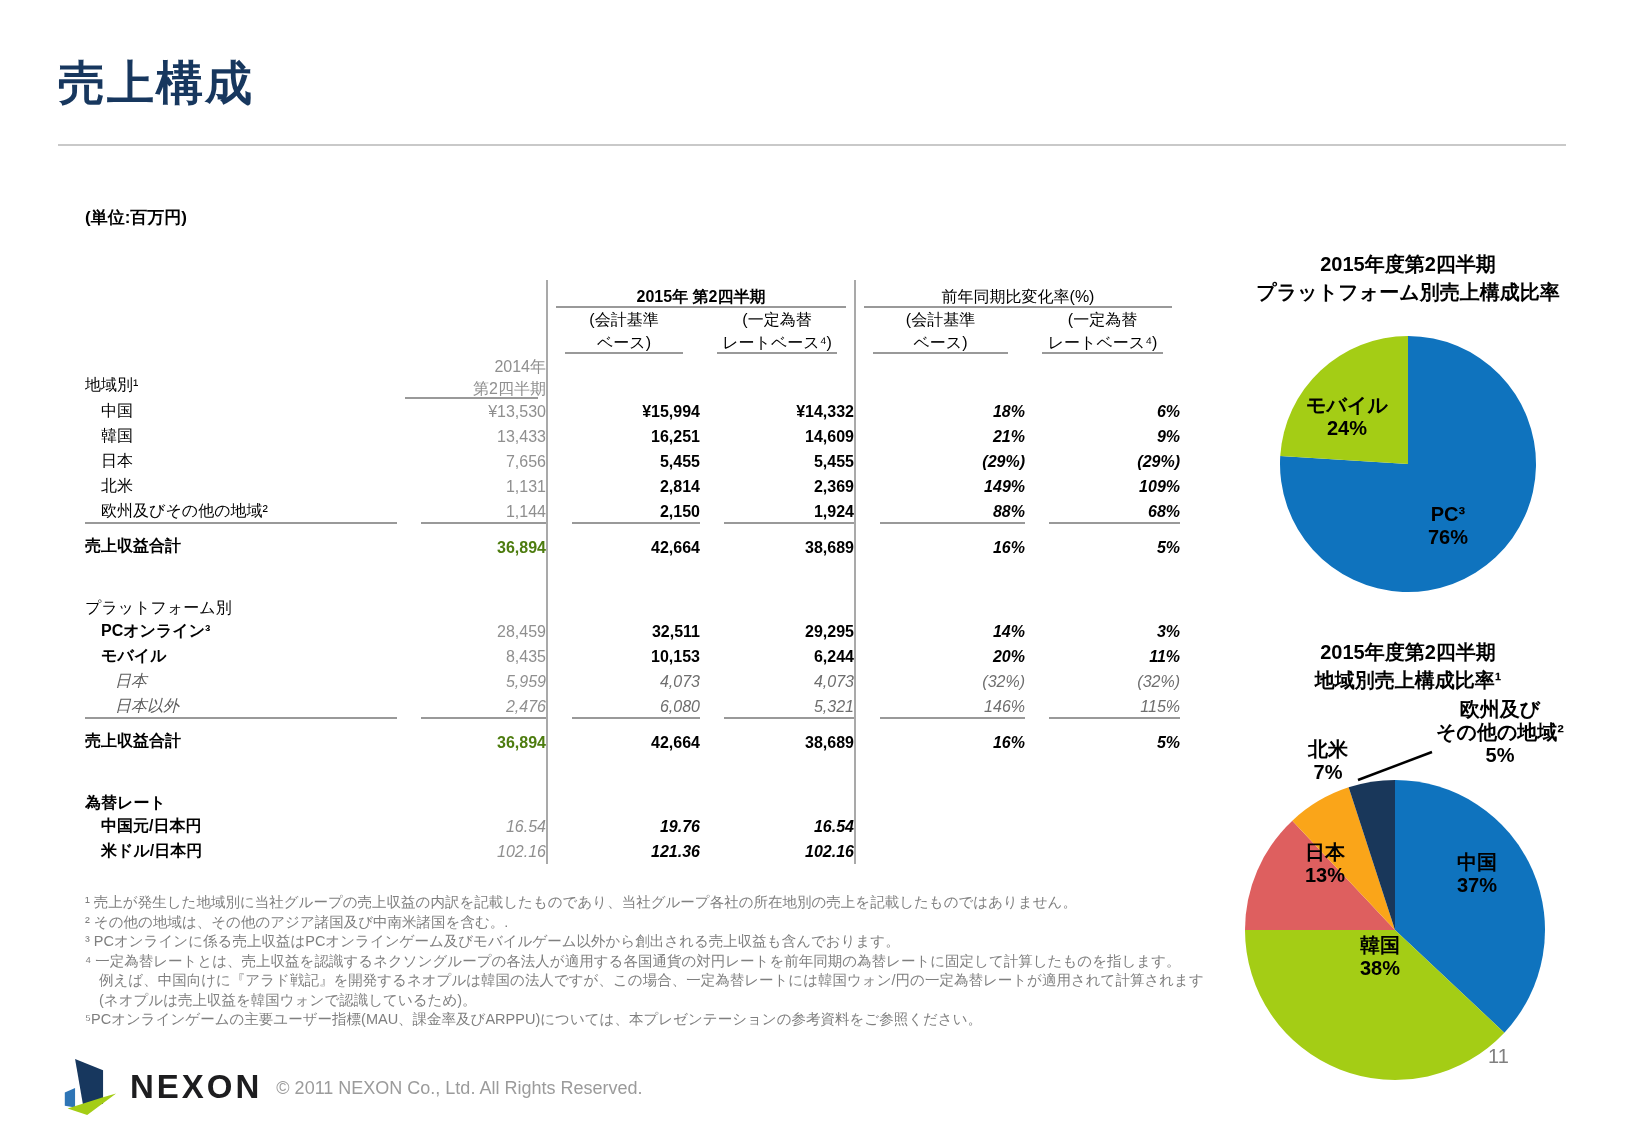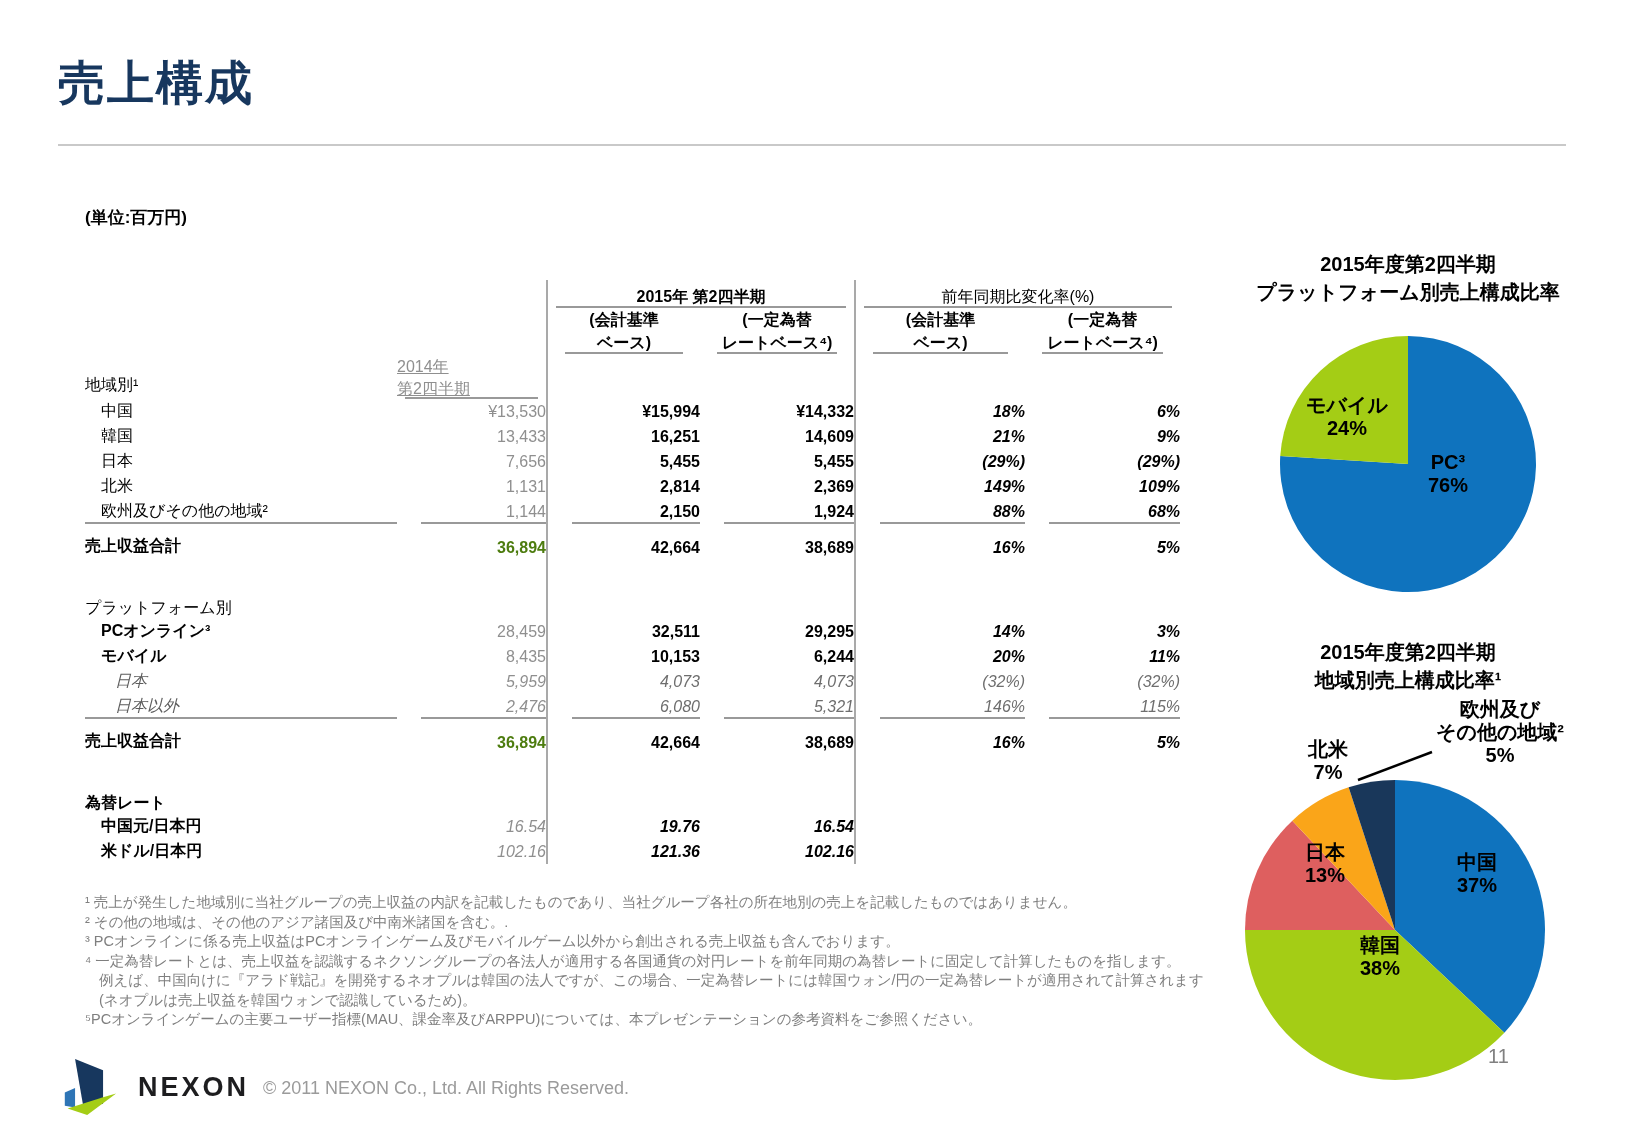--- a/index.html
+++ b/index.html
@@ -28,24 +28,24 @@
   table.rev td { height:25px; padding:0; overflow:hidden; }
   td.lab { text-align:left; }
   td.y14 { text-align:right; padding-right:18px; color:#8f8f8f; }
   td.ca, td.cb, td.cc, td.cd { text-align:right; padding-right:2px; }
   td.ca { border-left:2px solid #a9a9a9; }
   td.cc { border-left:2px solid #a9a9a9; }
 
   tr.ghr td { height:28px; }
   td.gh { text-align:center; vertical-align:bottom; padding-bottom:4px; }
   td.gh.b { font-weight:bold; }
-  tr.shr td { height:40px;font-weight:bold; }
+  tr.shr td { height:40px; }
   td.sh { text-align:center; vertical-align:bottom; padding-bottom:6px; line-height:1.45; }
   tr.hd14 td { height:42px; vertical-align:bottom; }
-  td.h14 { text-align:left; color:#8f8f8f; line-height:1.35; padding-bottom:3px;text-decoration:underline; }
+  td.h14 { text-align:right; color:#8f8f8f; line-height:1.35; padding-bottom:3px; }
   tr.hd14 td.lab { padding-bottom:3px; }
 
   .ind1 { padding-left:16px !important; }
   .ind2 { padding-left:30px !important; font-style:italic; }
 
   tr.rdata td.ca, tr.rdata td.cb { font-weight:bold; }
   tr.rdata td.cc, tr.rdata td.cd { font-weight:bold; font-style:italic; }
   tr.sub td.lab { color:#5d5d5d; }
   tr.sub td.y14 { font-style:italic; }
   tr.sub td.ca, tr.sub td.cb, tr.sub td.cc, tr.sub td.cd {
@@ -70,21 +70,21 @@
 
   
   .pie-title { position:absolute; width:400px; text-align:center; font-size:20px; font-weight:bold; line-height:1.4; }
   .pie-label { position:absolute; text-align:center; font-size:20px; font-weight:bold; line-height:1.15; }
   svg.pie { position:absolute; overflow:visible; }
 
   
   .footnotes { position:absolute; left:85px; top:893px; width:1165px; color:#7f7f7f; font-size:14.5px; line-height:19.5px; }
   .fn { padding-left:14px; text-indent:-14px; }
   .logo-row { position:absolute; left:62px; top:1058px; display:flex; align-items:center; }
-  .logo-word { font-size:27px; font-weight:bold; letter-spacing:3px; color:#1d1d1f; margin-left:20px; }
+  .logo-word { font-size:33px; font-weight:bold; letter-spacing:3px; color:#1d1d1f; margin-left:12px; }
   .copyright { font-size:18px; color:#9b9b9b; margin-left:14px; padding-top:2px; }
   .page-num { position:absolute; left:1488px; top:1045px; font-size:20px; color:#808080; }
 </style>
 </head>
 <body>
 
 <div class="slide">
 
   <div class="slide-title">売上構成</div>
   <div class="title-rule"></div>
@@ -274,21 +274,21 @@
   </div>
 
   <div class="pie-title pre" style="left:1208px; top:250px;">2015年度第2四半期
 プラットフォーム別売上構成比率</div>
   <svg class="pie" width="260" height="260" style="left:1278px; top:334px;">
       <path d="M130,130 L130.00,2.00 A128,128 0 1 1 2.25,121.96 Z" fill="#0F73BE"></path>
       <path d="M130,130 L2.25,121.96 A128,128 0 0 1 130.00,2.00 Z" fill="#A4CD15"></path>
     </svg>
   <div class="pie-label pre" style="left:1287px; top:394px; width:120px;">モバイル
 24%</div>
-  <div class="pie-label pre" style="left:1398px; top:451px; width:100px;">PC³
+  <div class="pie-label pre" style="left:1398px; top:503px; width:100px;">PC³
 76%</div>
 
   <div class="pie-title pre" style="left:1208px; top:638px;">2015年度第2四半期
 地域別売上構成比率¹</div>
   <svg class="pie" width="300" height="300" style="left:1245px; top:780px;">
       <path d="M150,150 L150.00,0.00 A150,150 0 0 1 259.35,252.68 Z" fill="#0F73BE"></path>
       <path d="M150,150 L259.35,252.68 A150,150 0 0 1 0.00,150.00 Z" fill="#A4CD15"></path>
       <path d="M150,150 L0.00,150.00 A150,150 0 0 1 47.32,40.65 Z" fill="#DE5F5F"></path>
       <path d="M150,150 L47.32,40.65 A150,150 0 0 1 103.65,7.34 Z" fill="#FAA519"></path>
       <path d="M150,150 L103.65,7.34 A150,150 0 0 1 150.00,0.00 Z" fill="#19375A"></path>

